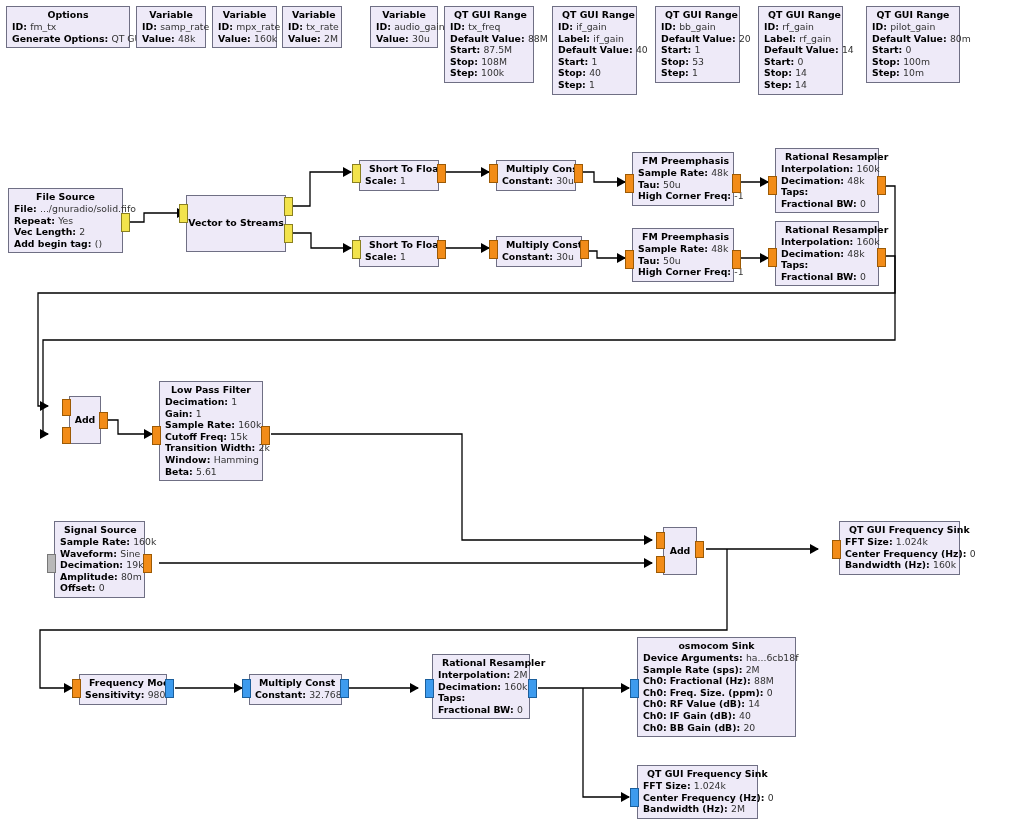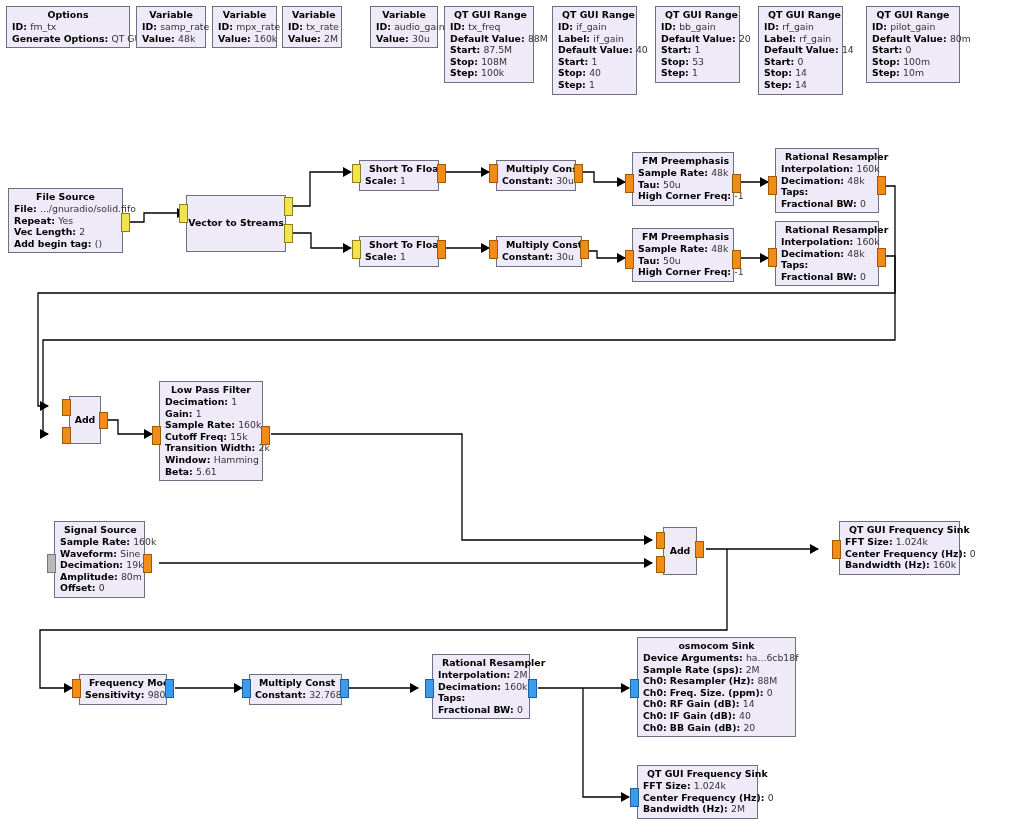--- a/index.html
+++ b/index.html
@@ -358,23 +358,23 @@
     <span class="row"><span>Taps:</span> <span class="v"></span></span>
     <span class="row"><span>Fractional BW:</span> <span class="v">0</span></span>
   </div>
   <div class="port p-blue" style="left:425px; top:679px; height:19px;"></div>
   <div class="port p-blue" style="left:528px; top:679px; height:19px;"></div>
 
   <div class="blk" style="left:637px; top:637px; width:159px;">
     <span class="ttl">osmocom Sink</span>
     <span class="row"><span>Device Arguments:</span> <span class="v">ha...6cb18f</span></span>
     <span class="row"><span>Sample Rate (sps):</span> <span class="v">2M</span></span>
-    <span class="row"><span>Ch0: Resampler (Hz):</span> <span class="v">88M</span></span>
+    <span class="row"><span>Ch0: Fractional (Hz):</span> <span class="v">88M</span></span>
     <span class="row"><span>Ch0: Freq. Size. (ppm):</span> <span class="v">0</span></span>
-    <span class="row"><span>Ch0: RF Gain (dB):</span> <span class="v">14</span></span>
+    <span class="row"><span>Ch0: RF Value (dB):</span> <span class="v">14</span></span>
     <span class="row"><span>Ch0: IF Gain (dB):</span> <span class="v">40</span></span>
     <span class="row"><span>Ch0: BB Gain (dB):</span> <span class="v">20</span></span>
   </div>
   <div class="port p-blue" style="left:630px; top:679px; height:19px;"></div>
 
   <div class="blk" style="left:637px; top:765px; width:121px;">
     <span class="ttl">QT GUI Frequency Sink</span>
     <span class="row"><span>FFT Size:</span> <span class="v">1.024k</span></span>
     <span class="row"><span>Center Frequency (Hz):</span> <span class="v">0</span></span>
     <span class="row"><span>Bandwidth (Hz):</span> <span class="v">2M</span></span>

